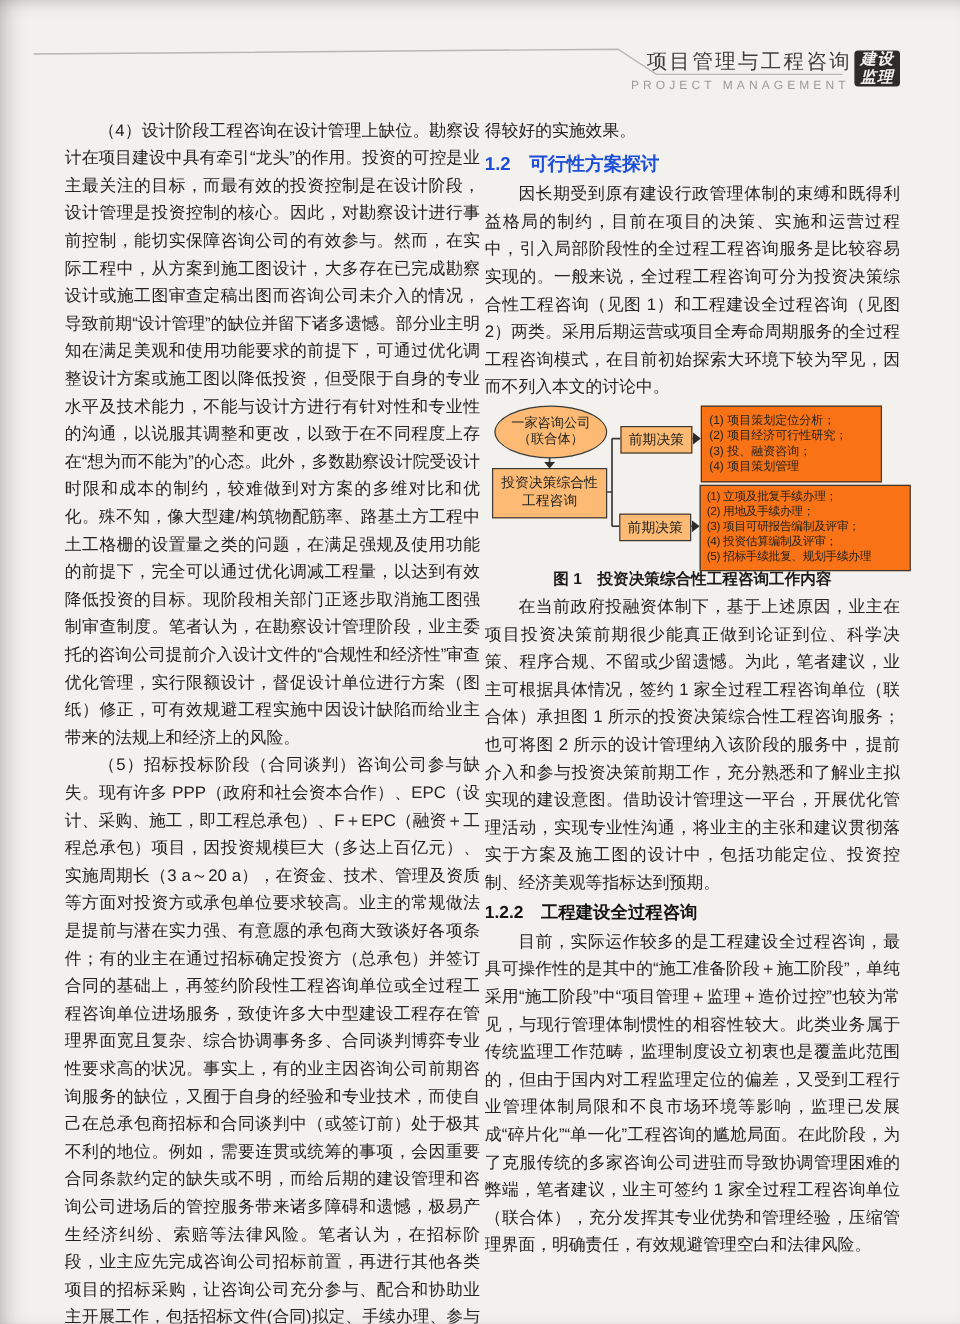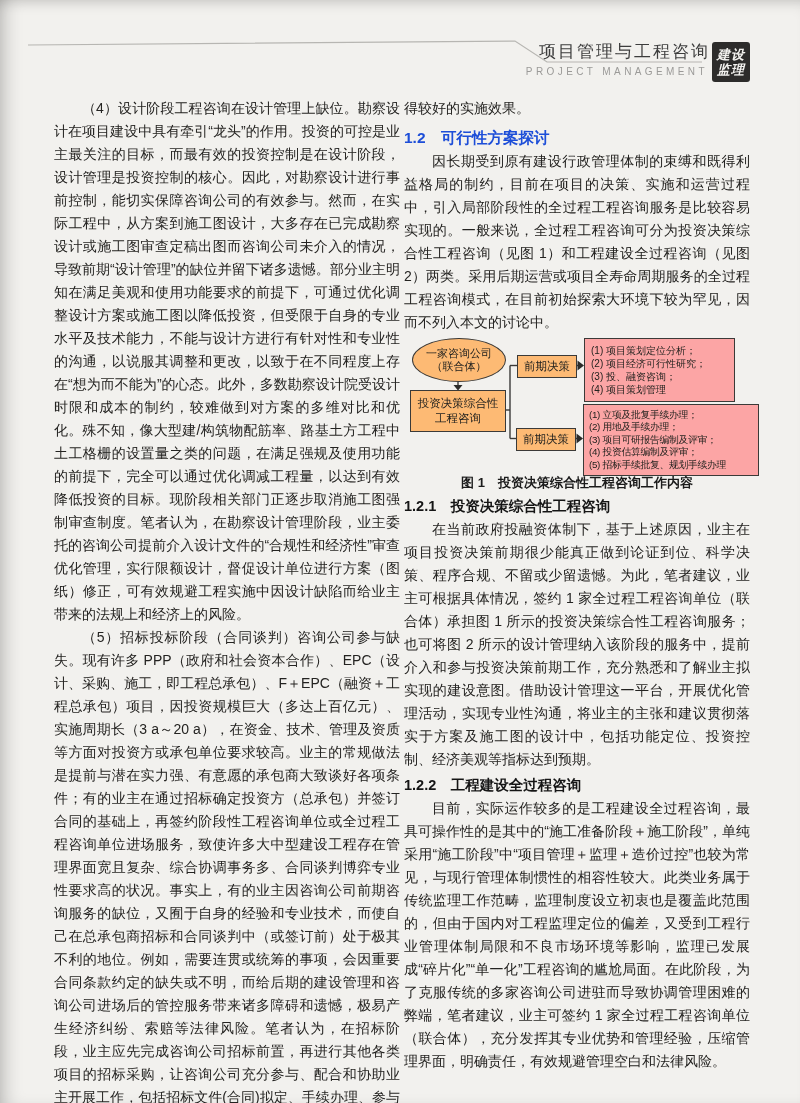--- a/index.html
+++ b/index.html
@@ -17,21 +17,21 @@
   .hdr-rule{position:absolute;left:0;top:0;width:800px;height:90px;pointer-events:none;}
   .hdr-cn{
     position:absolute;top:40px;right:90px;
     font-size:17px;font-weight:400;letter-spacing:2px;color:#3d3d3d;
   }
   .hdr-en{
     position:absolute;top:66px;right:92px;
     font-size:10px;letter-spacing:3.4px;color:#9b9a98;font-weight:400;
   }
   .hdr-logo{
-    position:absolute;top:42px;right:50px;width:38px;height:40px;
+    position:absolute;top:42px;right:50px;width:38px;height:30px;
     background:#2d2c2b;color:#f3f2ef;border-radius:3px;
     display:flex;flex-direction:column;align-items:center;justify-content:center;
     font-family:"DejaVu Serif","Liberation Serif",serif;
     font-size:13px;line-height:15px;font-weight:700;font-style:italic;letter-spacing:1px;
   }
   
   .col{position:absolute;top:97px;width:346px;color:#242321;}
   .col-left{left:54px;}
   .col-right{left:404px;}
   .para{
@@ -52,21 +52,21 @@
     display:flex;align-items:center;justify-content:center;text-align:center;
     color:#24231f;
   }
   .node-ellipse{left:8px;top:0;width:92px;height:42px;border-radius:50%;
     font-size:11px;line-height:13px;white-space:pre-line;}
   .node-main{left:6px;top:52px;width:94px;height:40px;
     font-size:11.5px;line-height:15px;white-space:pre-line;}
   .node-b1{left:113px;top:17px;width:58px;height:21px;font-size:11.5px;}
   .node-b2{left:112px;top:90px;width:58px;height:21px;font-size:11.5px;}
   .detail{
-    position:absolute;border:1.3px solid #3b3a38;background:#fca5a5;color:#24231f;
+    position:absolute;border:1.3px solid #3b3a38;background:#f97316;color:#24231f;
     display:flex;flex-direction:column;justify-content:center;
   }
   .detail-1{left:180px;top:0;width:140px;height:58px;padding:2px 3px 2px 6px;
     font-size:10px;line-height:13px;}
   .detail-2{left:179px;top:66px;width:167px;height:66px;padding:2px 2px 2px 5px;
     font-size:9.8px;line-height:12.4px;letter-spacing:-0.3px;}
   .detail div{white-space:nowrap;}
   .fig-caption{
     text-align:center;font-size:13px;font-weight:700;color:#1b1b1b;
     margin:4px 0 2px 0;line-height:18px;
@@ -126,20 +126,19 @@
       <div class="detail detail-2">
         <div>(1) 立项及批复手续办理；</div>
         <div>(2) 用地及手续办理；</div>
         <div>(3) 项目可研报告编制及评审；</div>
         <div>(4) 投资估算编制及评审；</div>
         <div>(5) 招标手续批复、规划手续办理</div>
       </div>
     </div>
     <div class="fig-caption">图 1　投资决策综合性工程咨询工作内容</div>
 
-    <div class="h3">1.2.1　投资决策综合性工程咨询</div>
     <p class="para">在当前政府投融资体制下，基于上述原因，业主在项目投资决策前期很少能真正做到论证到位、科学决策、程序合规、不留或少留遗憾。为此，笔者建议，业主可根据具体情况，签约 1 家全过程工程咨询单位（联合体）承担图 1 所示的投资决策综合性工程咨询服务；也可将图 2 所示的设计管理纳入该阶段的服务中，提前介入和参与投资决策前期工作，充分熟悉和了解业主拟实现的建设意图。借助设计管理这一平台，开展优化管理活动，实现专业性沟通，将业主的主张和建议贯彻落实于方案及施工图的设计中，包括功能定位、投资控制、经济美观等指标达到预期。</p>
 
     <div class="h3">1.2.2　工程建设全过程咨询</div>
     <p class="para">目前，实际运作较多的是工程建设全过程咨询，最具可操作性的是其中的“施工准备阶段＋施工阶段”，单纯采用“施工阶段”中“项目管理＋监理＋造价过控”也较为常见，与现行管理体制惯性的相容性较大。此类业务属于传统监理工作范畴，监理制度设立初衷也是覆盖此范围的，但由于国内对工程监理定位的偏差，又受到工程行业管理体制局限和不良市场环境等影响，监理已发展成“碎片化”“单一化”工程咨询的尴尬局面。在此阶段，为了克服传统的多家咨询公司进驻而导致协调管理困难的弊端，笔者建议，业主可签约 1 家全过程工程咨询单位（联合体），充分发挥其专业优势和管理经验，压缩管理界面，明确责任，有效规避管理空白和法律风险。</p>
   </div>
 
 </div>
 
 </body></html>

